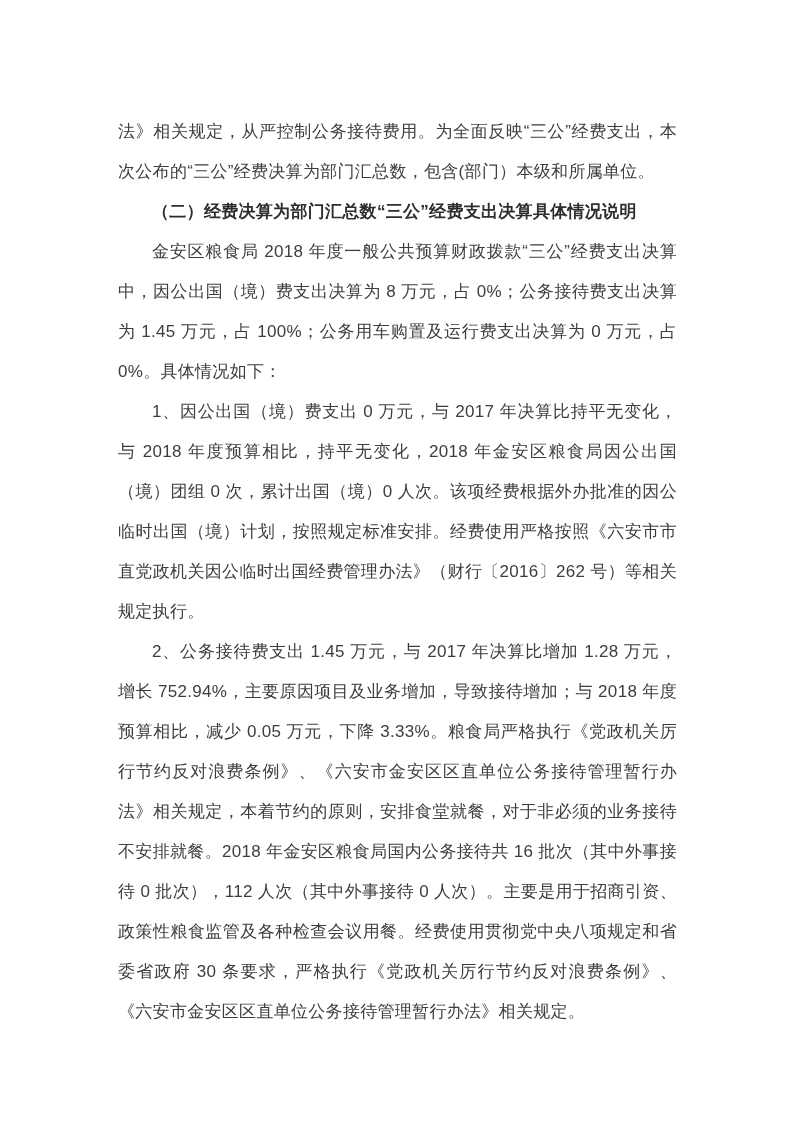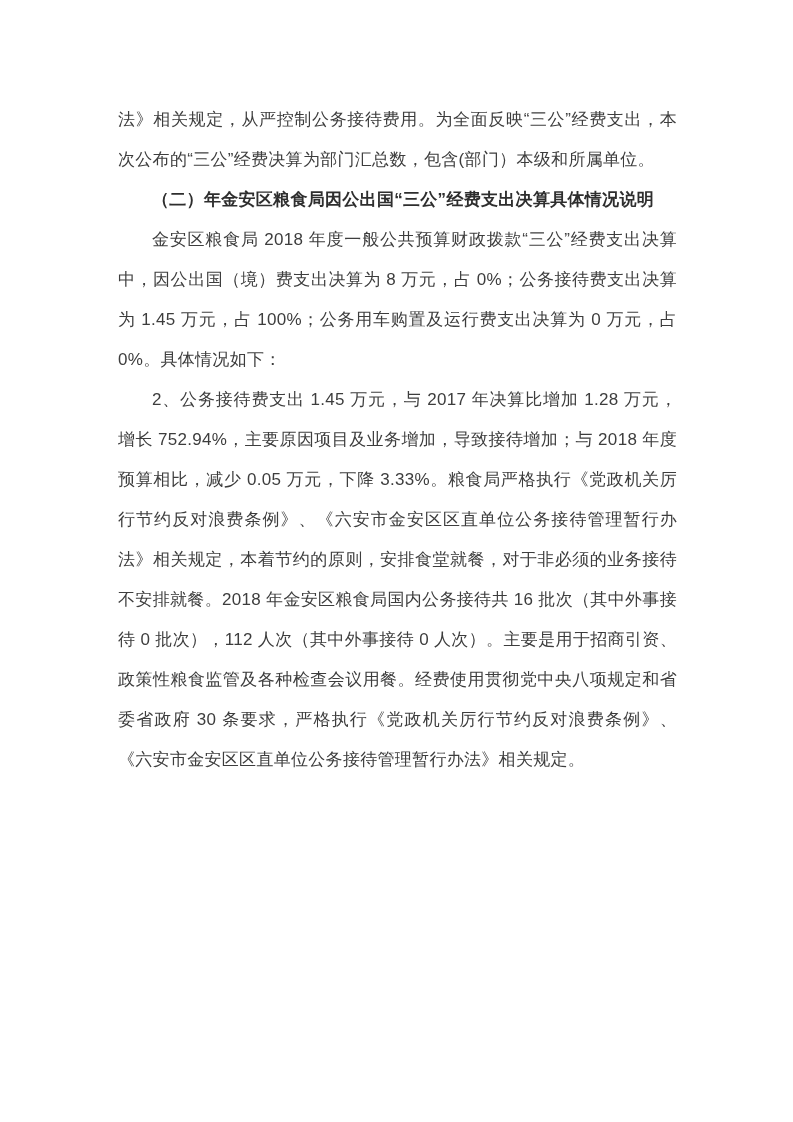--- a/index.html
+++ b/index.html
@@ -11,21 +11,21 @@
     position: relative;
     width: 793px;
     height: 1122px;
     background: #ffffff;
     overflow: hidden;
     font-family: "Liberation Sans", "DejaVu Sans", sans-serif;
   }
   .content {
     position: absolute;
     left: 118px;
-    top: 100px;
+    top: 112px;
     width: 559px;
   }
   .content p {
     margin: 0;
     padding: 0;
     font-size: 17px;
     line-height: 40px;
     color: #3d3d3d;
     text-align: justify;
     text-justify: inter-ideograph;
@@ -43,17 +43,18 @@
     text-indent: 2em;
     text-align: left;
   }
 </style>
 </head>
 <body>
 
 <div class="page">
   <div class="content">
     <p class="no-indent">法》相关规定，从严控制公务接待费用。为全面反映“三公”经费支出，本次公布的“三公”经费决算为部门汇总数，包含(部门）本级和所属单位。</p>
-    <p class="heading">（二）年金安区粮食局因公出国“三公”经费支出决算具体情况说明</p>
+    <p class="heading">（二）经费决算为部门汇总数“三公”经费支出决算具体情况说明</p>
     <p class="indent">金安区粮食局 2018 年度一般公共预算财政拨款“三公”经费支出决算中，因公出国（境）费支出决算为 8 万元，占 0%；公务接待费支出决算为 1.45 万元，占 100%；公务用车购置及运行费支出决算为 0 万元，占 0%。具体情况如下：</p>
+    <p class="indent">1、因公出国（境）费支出 0 万元，与 2017 年决算比持平无变化，与 2018 年度预算相比，持平无变化，2018 年金安区粮食局因公出国（境）团组 0 次，累计出国（境）0 人次。该项经费根据外办批准的因公临时出国（境）计划，按照规定标准安排。经费使用严格按照《六安市市直党政机关因公临时出国经费管理办法》（财行〔2016〕262 号）等相关规定执行。</p>
     <p class="indent">2、公务接待费支出 1.45 万元，与 2017 年决算比增加 1.28 万元，增长 752.94%，主要原因项目及业务增加，导致接待增加；与 2018 年度预算相比，减少 0.05 万元，下降 3.33%。粮食局严格执行《党政机关厉行节约反对浪费条例》、《六安市金安区区直单位公务接待管理暂行办法》相关规定，本着节约的原则，安排食堂就餐，对于非必须的业务接待不安排就餐。2018 年金安区粮食局国内公务接待共 16 批次（其中外事接待 0 批次），112 人次（其中外事接待 0 人次）。主要是用于招商引资、政策性粮食监管及各种检查会议用餐。经费使用贯彻党中央八项规定和省委省政府 30 条要求，严格执行《党政机关厉行节约反对浪费条例》、《六安市金安区区直单位公务接待管理暂行办法》相关规定。</p>
   </div>
 </div>
 
 </body></html>

